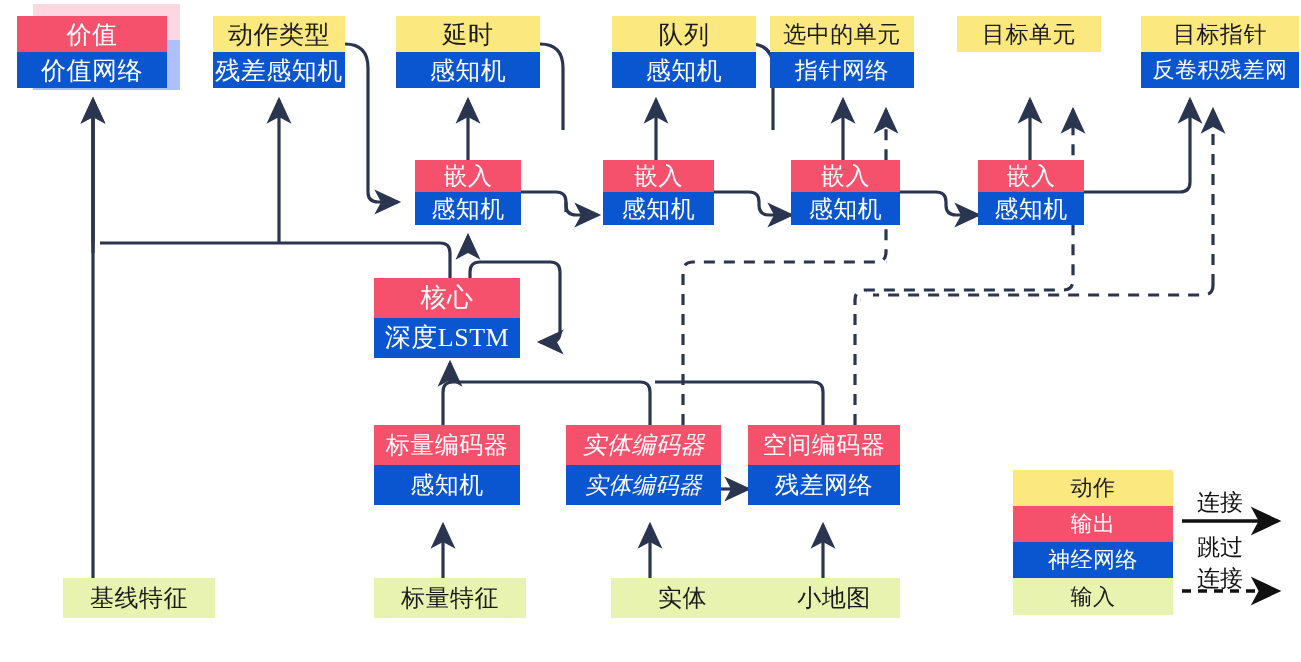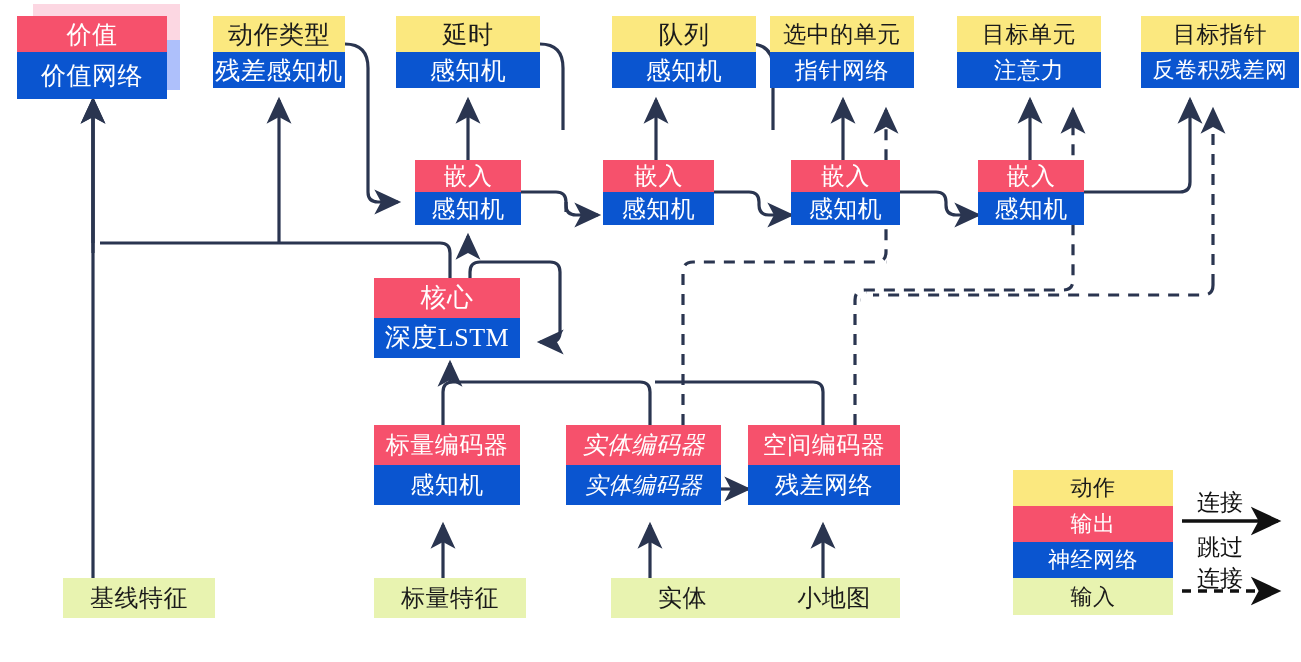--- a/index.html
+++ b/index.html
@@ -110,21 +110,21 @@
       <path d="M1213,285 Q1213,295 1203,295 L873,295"></path>
       <path d="M873,295 L873,295"></path>
     </g>
   </svg>
 
   <div class="shadow s1" style="left:33px;top:4px;width:147px;height:72px;"></div>
   <div class="shadow s2" style="left:33px;top:40px;width:147px;height:50px;"></div>
 
   <div class="node" style="left:17px;top:16px;width:150px;height:72px;">
     <div class="band out" style="height:36px;font-size:25px;">价值</div>
-    <div class="band net" style="height:47px;font-size:25px;">价值网络</div>
+    <div class="band net" style="height:36px;font-size:25px;">价值网络</div>
   </div>
 
   <div class="node" style="left:213px;top:16px;width:132px;height:72px;">
     <div class="band act" style="height:36px;font-size:25px;">动作类型</div>
     <div class="band net" style="height:36px;font-size:25px;">残差感知机</div>
   </div>
 
   <div class="node" style="left:396px;top:16px;width:144px;height:72px;">
     <div class="band act" style="height:36px;font-size:25px;">延时</div>
     <div class="band net" style="height:36px;font-size:25px;">感知机</div>
@@ -135,21 +135,20 @@
     <div class="band net" style="height:36px;font-size:25px;">感知机</div>
   </div>
 
   <div class="node" style="left:770px;top:16px;width:144px;height:72px;">
     <div class="band act" style="height:36px;font-size:23px;">选中的单元</div>
     <div class="band net" style="height:36px;font-size:23px;">指针网络</div>
   </div>
 
   <div class="node" style="left:957px;top:16px;width:144px;height:72px;">
     <div class="band act" style="height:36px;font-size:23px;">目标单元</div>
-    <div class="band net" style="height:36px;font-size:23px;">注意力</div>
   </div>
 
   <div class="node" style="left:1141px;top:16px;width:158px;height:72px;">
     <div class="band act" style="height:36px;font-size:23px;">目标指针</div>
     <div class="band net" style="height:36px;font-size:22px;">反卷积残差网</div>
   </div>
 
   <div class="node" style="left:415px;top:160px;width:106px;height:65px;">
     <div class="band out" style="height:32px;font-size:24px;">嵌入</div>
     <div class="band net" style="height:33px;font-size:24px;">感知机</div>

